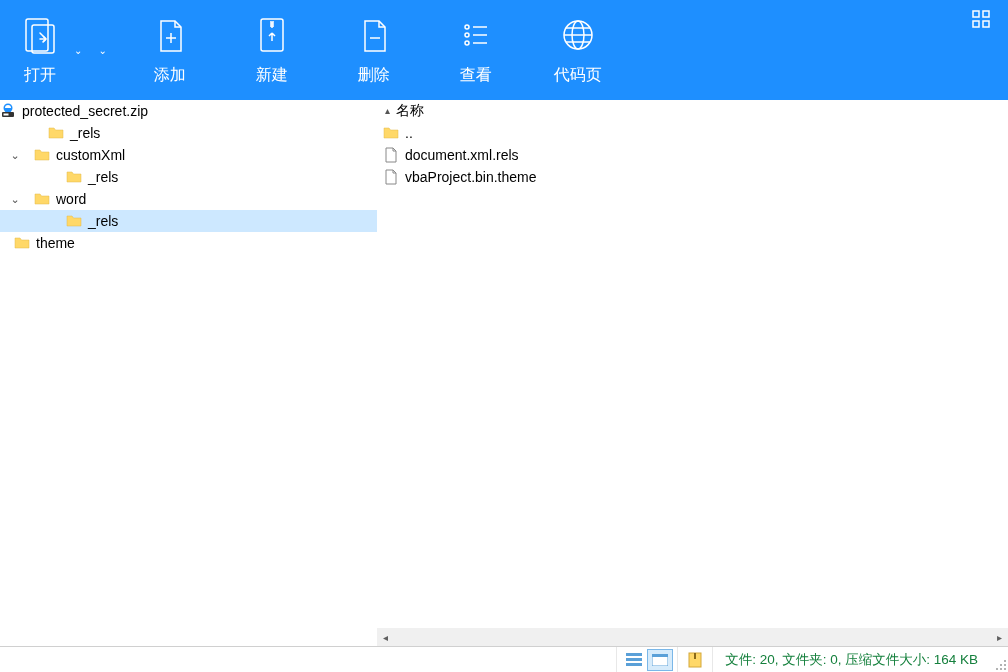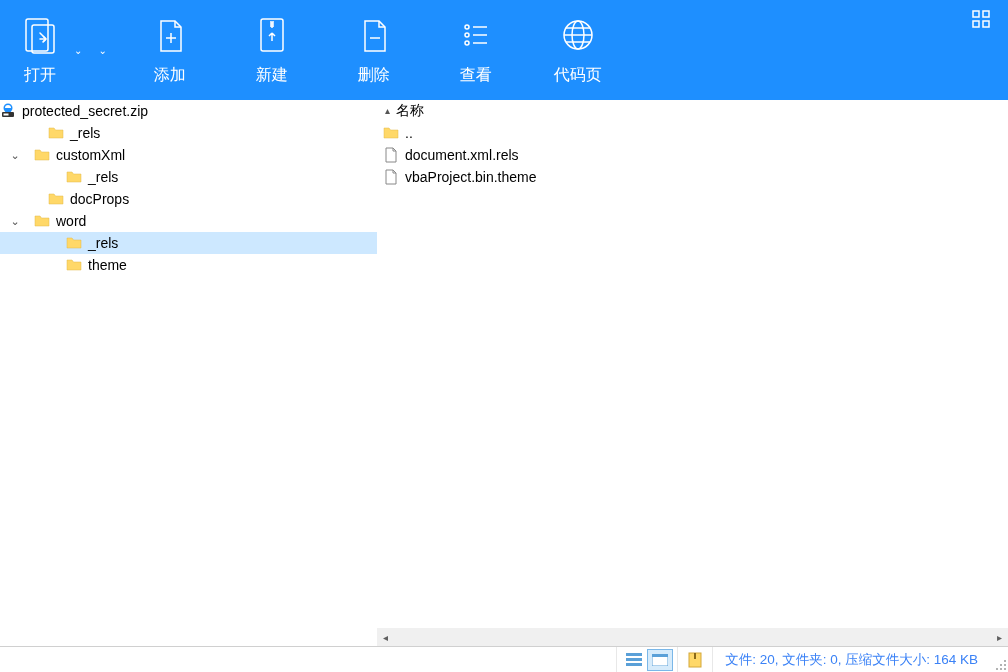--- a/index.html
+++ b/index.html
@@ -113,21 +113,21 @@
   }
   .status-spacer { flex: 1; }
   .status-sep { width: 1px; height: 100%; background: #e8e8e8; margin: 0 4px; }
   .status-icon-btn {
     width: 26px; height: 22px;
     display: flex; align-items: center; justify-content: center;
     cursor: pointer;
     border: 1px solid transparent;
   }
   .status-icon-btn.active { border: 1px solid #7ab7e8; background: #d6ebfb; }
-  .status-text { padding: 0 8px; color: #3b82f6; }
+  .status-text { padding: 0 8px; color: #15803d; }
 </style>
 </head>
 <body>
 
 <div class="toolbar">
   <div class="toolbar-group">
     <div class="tool-btn" style="width:60px;">
       <svg viewBox="0 0 36 40">
           <rect x="4" y="4" width="22" height="32" rx="2"></rect>
           <rect x="10" y="10" width="22" height="28" rx="2"></rect>
@@ -240,29 +240,20 @@
     <div class="tree-row" style="padding-left:52px;">
       <span class="expander"></span>
       <span class="folder-icon">
           <svg viewBox="0 0 16 16">
             <path d="M1 3 h5 l1.5 2 H15 v8 H1 z" fill="#ffd868" stroke="#e0b84a" stroke-width="0.5"></path>
           </svg>
         </span>
       <span>_rels</span>
     </div>
 
-    <div class="tree-row" style="padding-left:34px;">
-      <span class="expander"></span>
-      <span class="folder-icon">
-          <svg viewBox="0 0 16 16">
-            <path d="M1 3 h5 l1.5 2 H15 v8 H1 z" fill="#ffd868" stroke="#e0b84a" stroke-width="0.5"></path>
-          </svg>
-        </span>
-      <span>docProps</span>
-    </div>
 
     <div class="tree-row" style="padding-left:8px;">
       <span class="expander">⌄</span>
       <span style="width:12px;"></span>
       <span class="folder-icon">
           <svg viewBox="0 0 16 16">
             <path d="M1 3 h5 l1.5 2 H15 v8 H1 z" fill="#ffd868" stroke="#e0b84a" stroke-width="0.5"></path>
           </svg>
         </span>
       <span>word</span>
@@ -271,21 +262,21 @@
     <div class="tree-row selected" style="padding-left:52px;">
       <span class="expander"></span>
       <span class="folder-icon">
           <svg viewBox="0 0 16 16">
             <path d="M1 3 h5 l1.5 2 H15 v8 H1 z" fill="#ffd868" stroke="#e0b84a" stroke-width="0.5"></path>
           </svg>
         </span>
       <span>_rels</span>
     </div>
 
-    <div class="tree-row" style="padding-left:52px;">
+    <div class="tree-row" style="">
       <span class="expander"></span>
       <span class="folder-icon">
           <svg viewBox="0 0 16 16">
             <path d="M1 3 h5 l1.5 2 H15 v8 H1 z" fill="#ffd868" stroke="#e0b84a" stroke-width="0.5"></path>
           </svg>
         </span>
       <span>theme</span>
     </div>
   </div>
 

